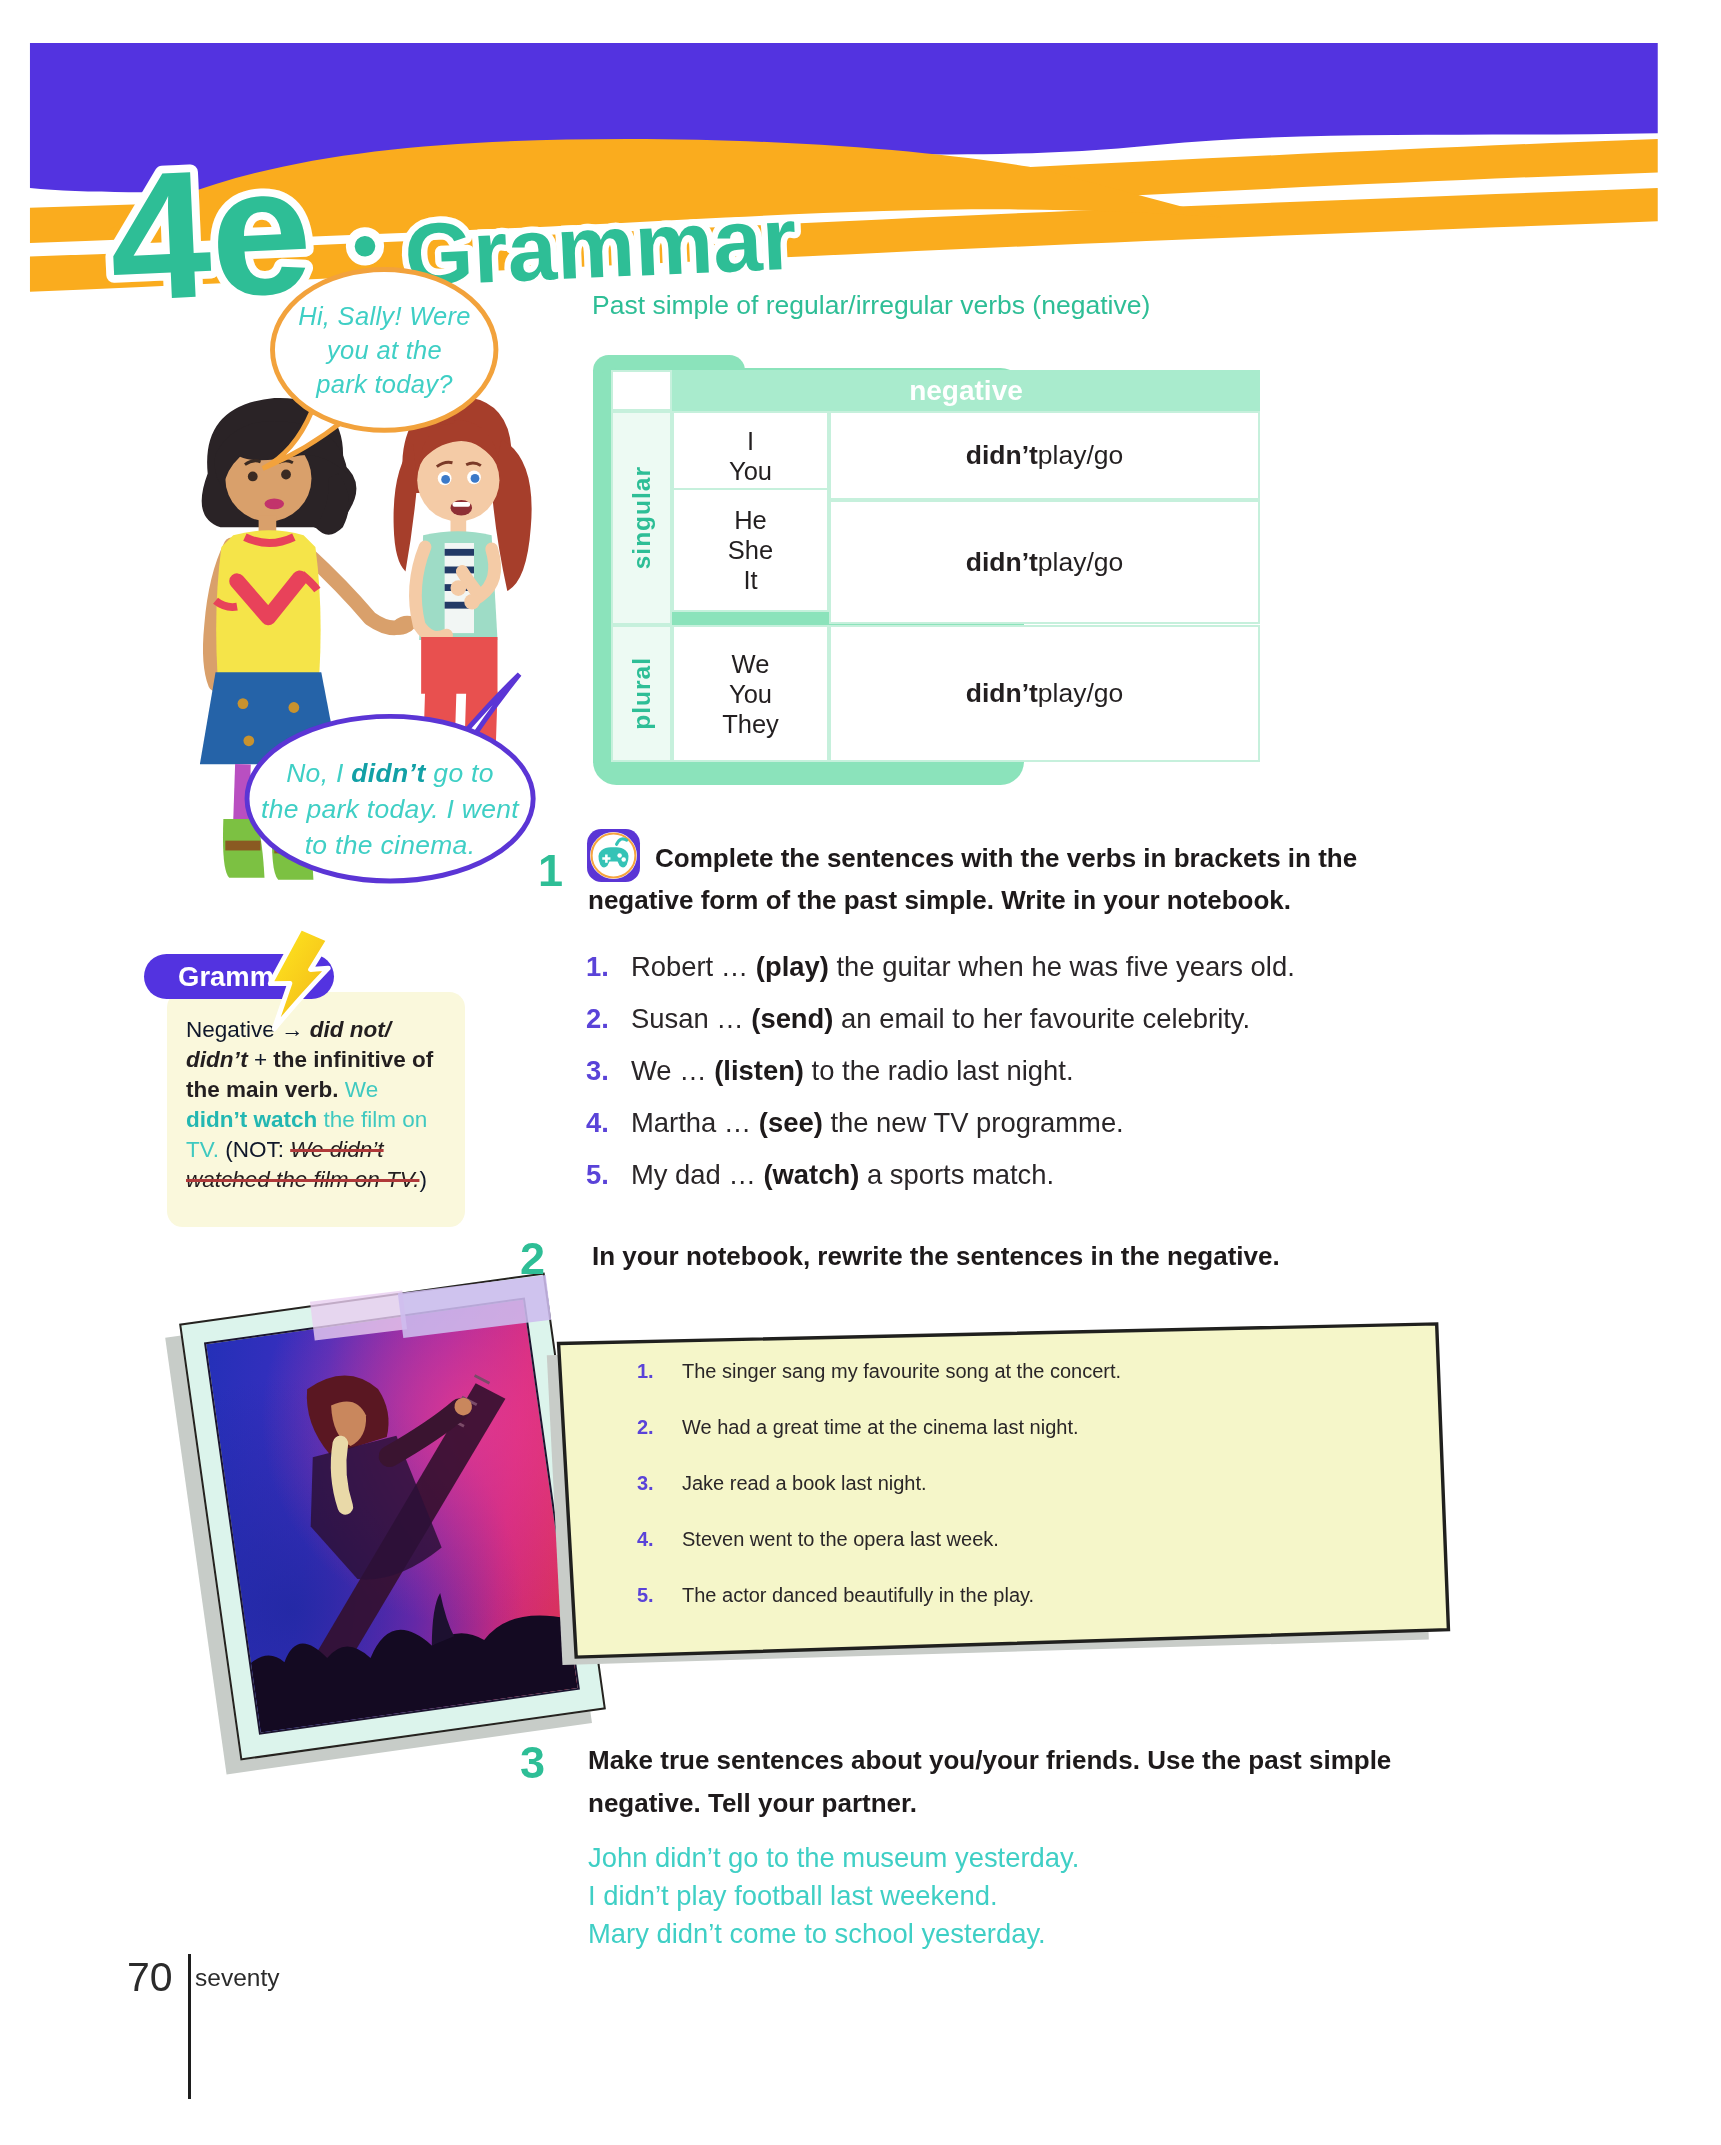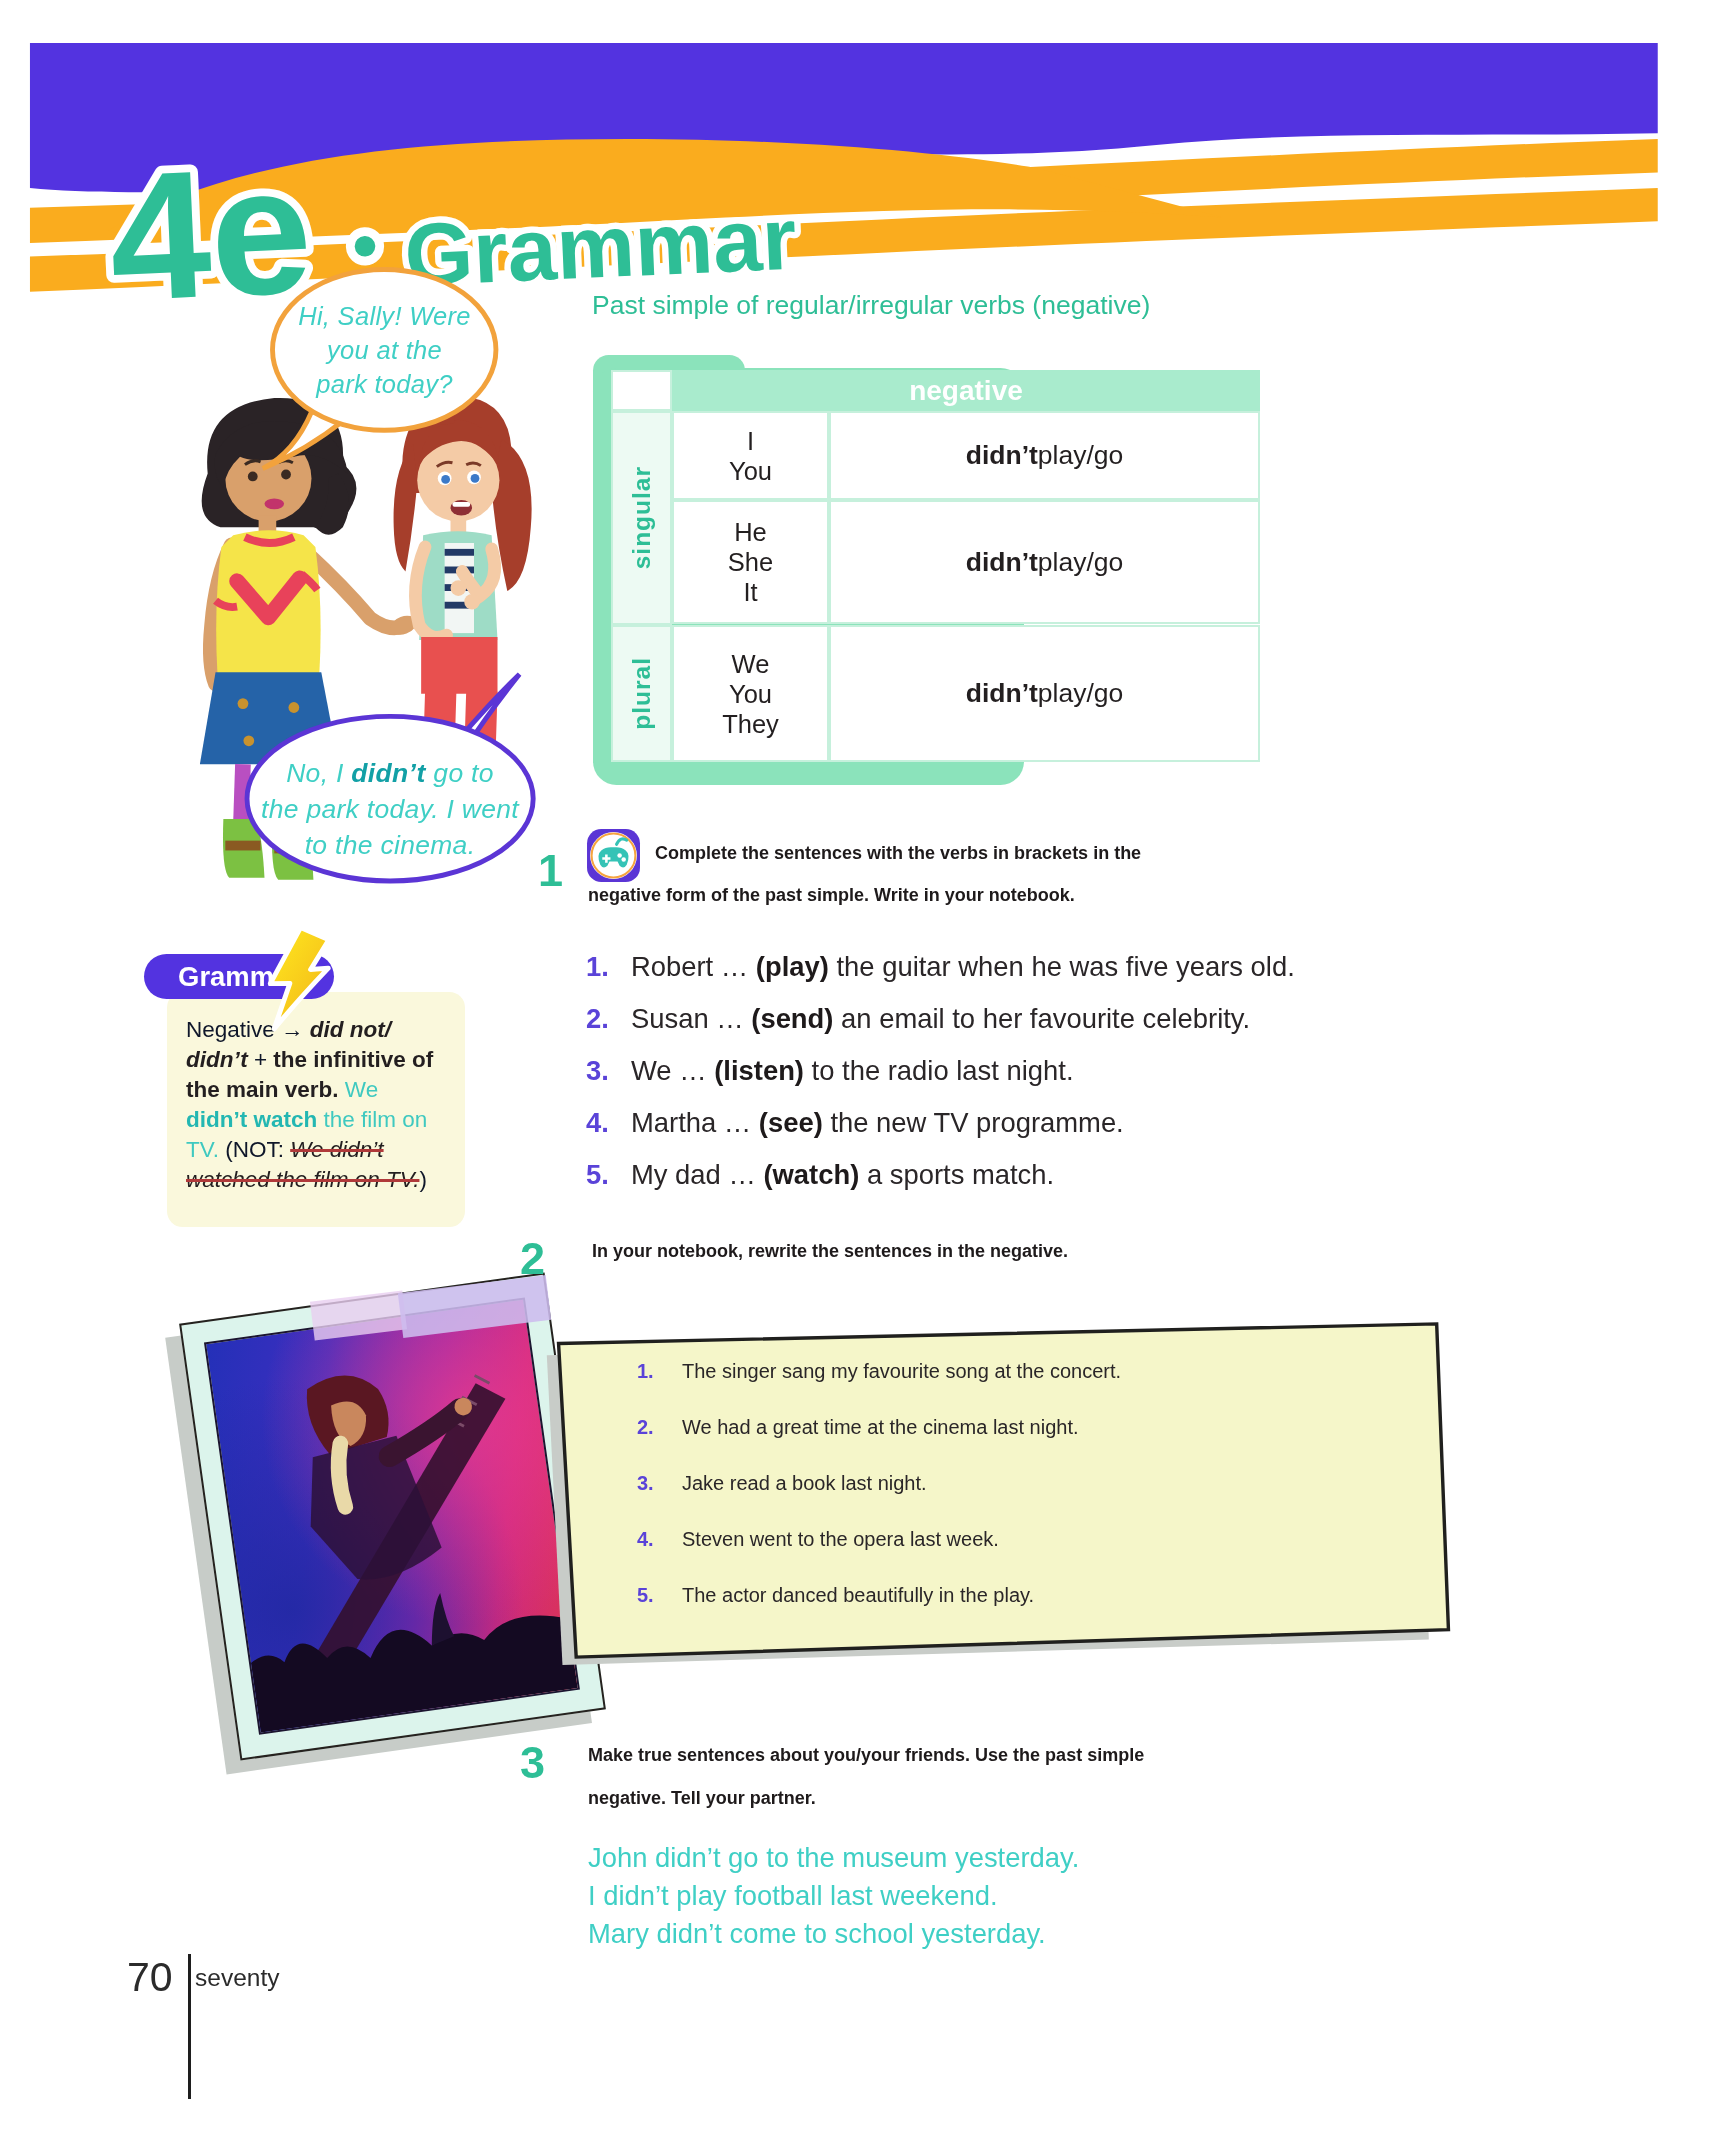--- a/index.html
+++ b/index.html
@@ -19,21 +19,21 @@
   .cell.white{background:#ffffff;}
   .cell.labelbg{background:#EDFAF3;}
   .hdrbar{position:absolute;box-sizing:border-box;background:#A9EBCD;display:flex;align-items:center;justify-content:center;
           color:#ffffff;font-weight:bold;font-size:28px;}
   .pron{flex-direction:column;font-size:25.5px;line-height:30px;color:#231F20;text-align:center;}
   .val{font-size:26.5px;color:#231F20;}
   .val .b{font-weight:bold;}
   .vlabel{writing-mode:vertical-rl;transform:rotate(180deg);font-weight:bold;color:#2EBE96;font-size:24.5px;letter-spacing:1px;}
   
   .exnum{font-size:45px;font-weight:bold;color:#2EBE96;z-index:5;}
-  .instr{font-size:18px;font-weight:bold;color:#1E1A1B;z-index:5;white-space:nowrap;}
+  .instr{font-size:26px;font-weight:bold;color:#1E1A1B;z-index:5;white-space:nowrap;}
   .list{z-index:6;font-size:27.4px;color:#2A2628;}
   .list .row{height:52px;white-space:nowrap;}
   .num{display:inline-block;width:45px;font-weight:bold;color:#5A43D8;}
   .vb{font-weight:bold;color:#1E1A1B;}
   
   .gpill{background:#5333E0;border-radius:22.5px;z-index:4;display:flex;align-items:center;justify-content:center;}
   .gpill span{color:#ffffff;font-weight:bold;font-size:27.4px;}
   .gpanel{background:#FAF8DC;border-radius:15.7px;z-index:2;}
   .gtext{z-index:3;font-size:22.5px;line-height:30px;}
   .gtext div{white-space:nowrap;}
@@ -181,21 +181,21 @@
 
     <div class="cell white pron" style="left:61px;top:41px;width:157px;height:89px;">
       <div>I</div>
         <div>You</div>
     </div>
     <div class="cell white val" style="left:218px;top:41px;width:431px;height:89px;">
       <span class="b">didn’t</span>
         <span> play/go</span>
     </div>
 
-    <div class="cell white pron" style="left:61px;top:130px;width:157px;height:124px;">
+    <div class="cell white pron" style="left:61px;top:118px;width:157px;height:124px;">
       <div>He</div>
         <div>She</div>
         <div>It</div>
     </div>
     <div class="cell white val" style="left:218px;top:130px;width:431px;height:124px;">
       <span class="b">didn’t</span>
         <span> play/go</span>
     </div>
 
     <div class="cell white pron" style="left:61px;top:255px;width:157px;height:137px;">

